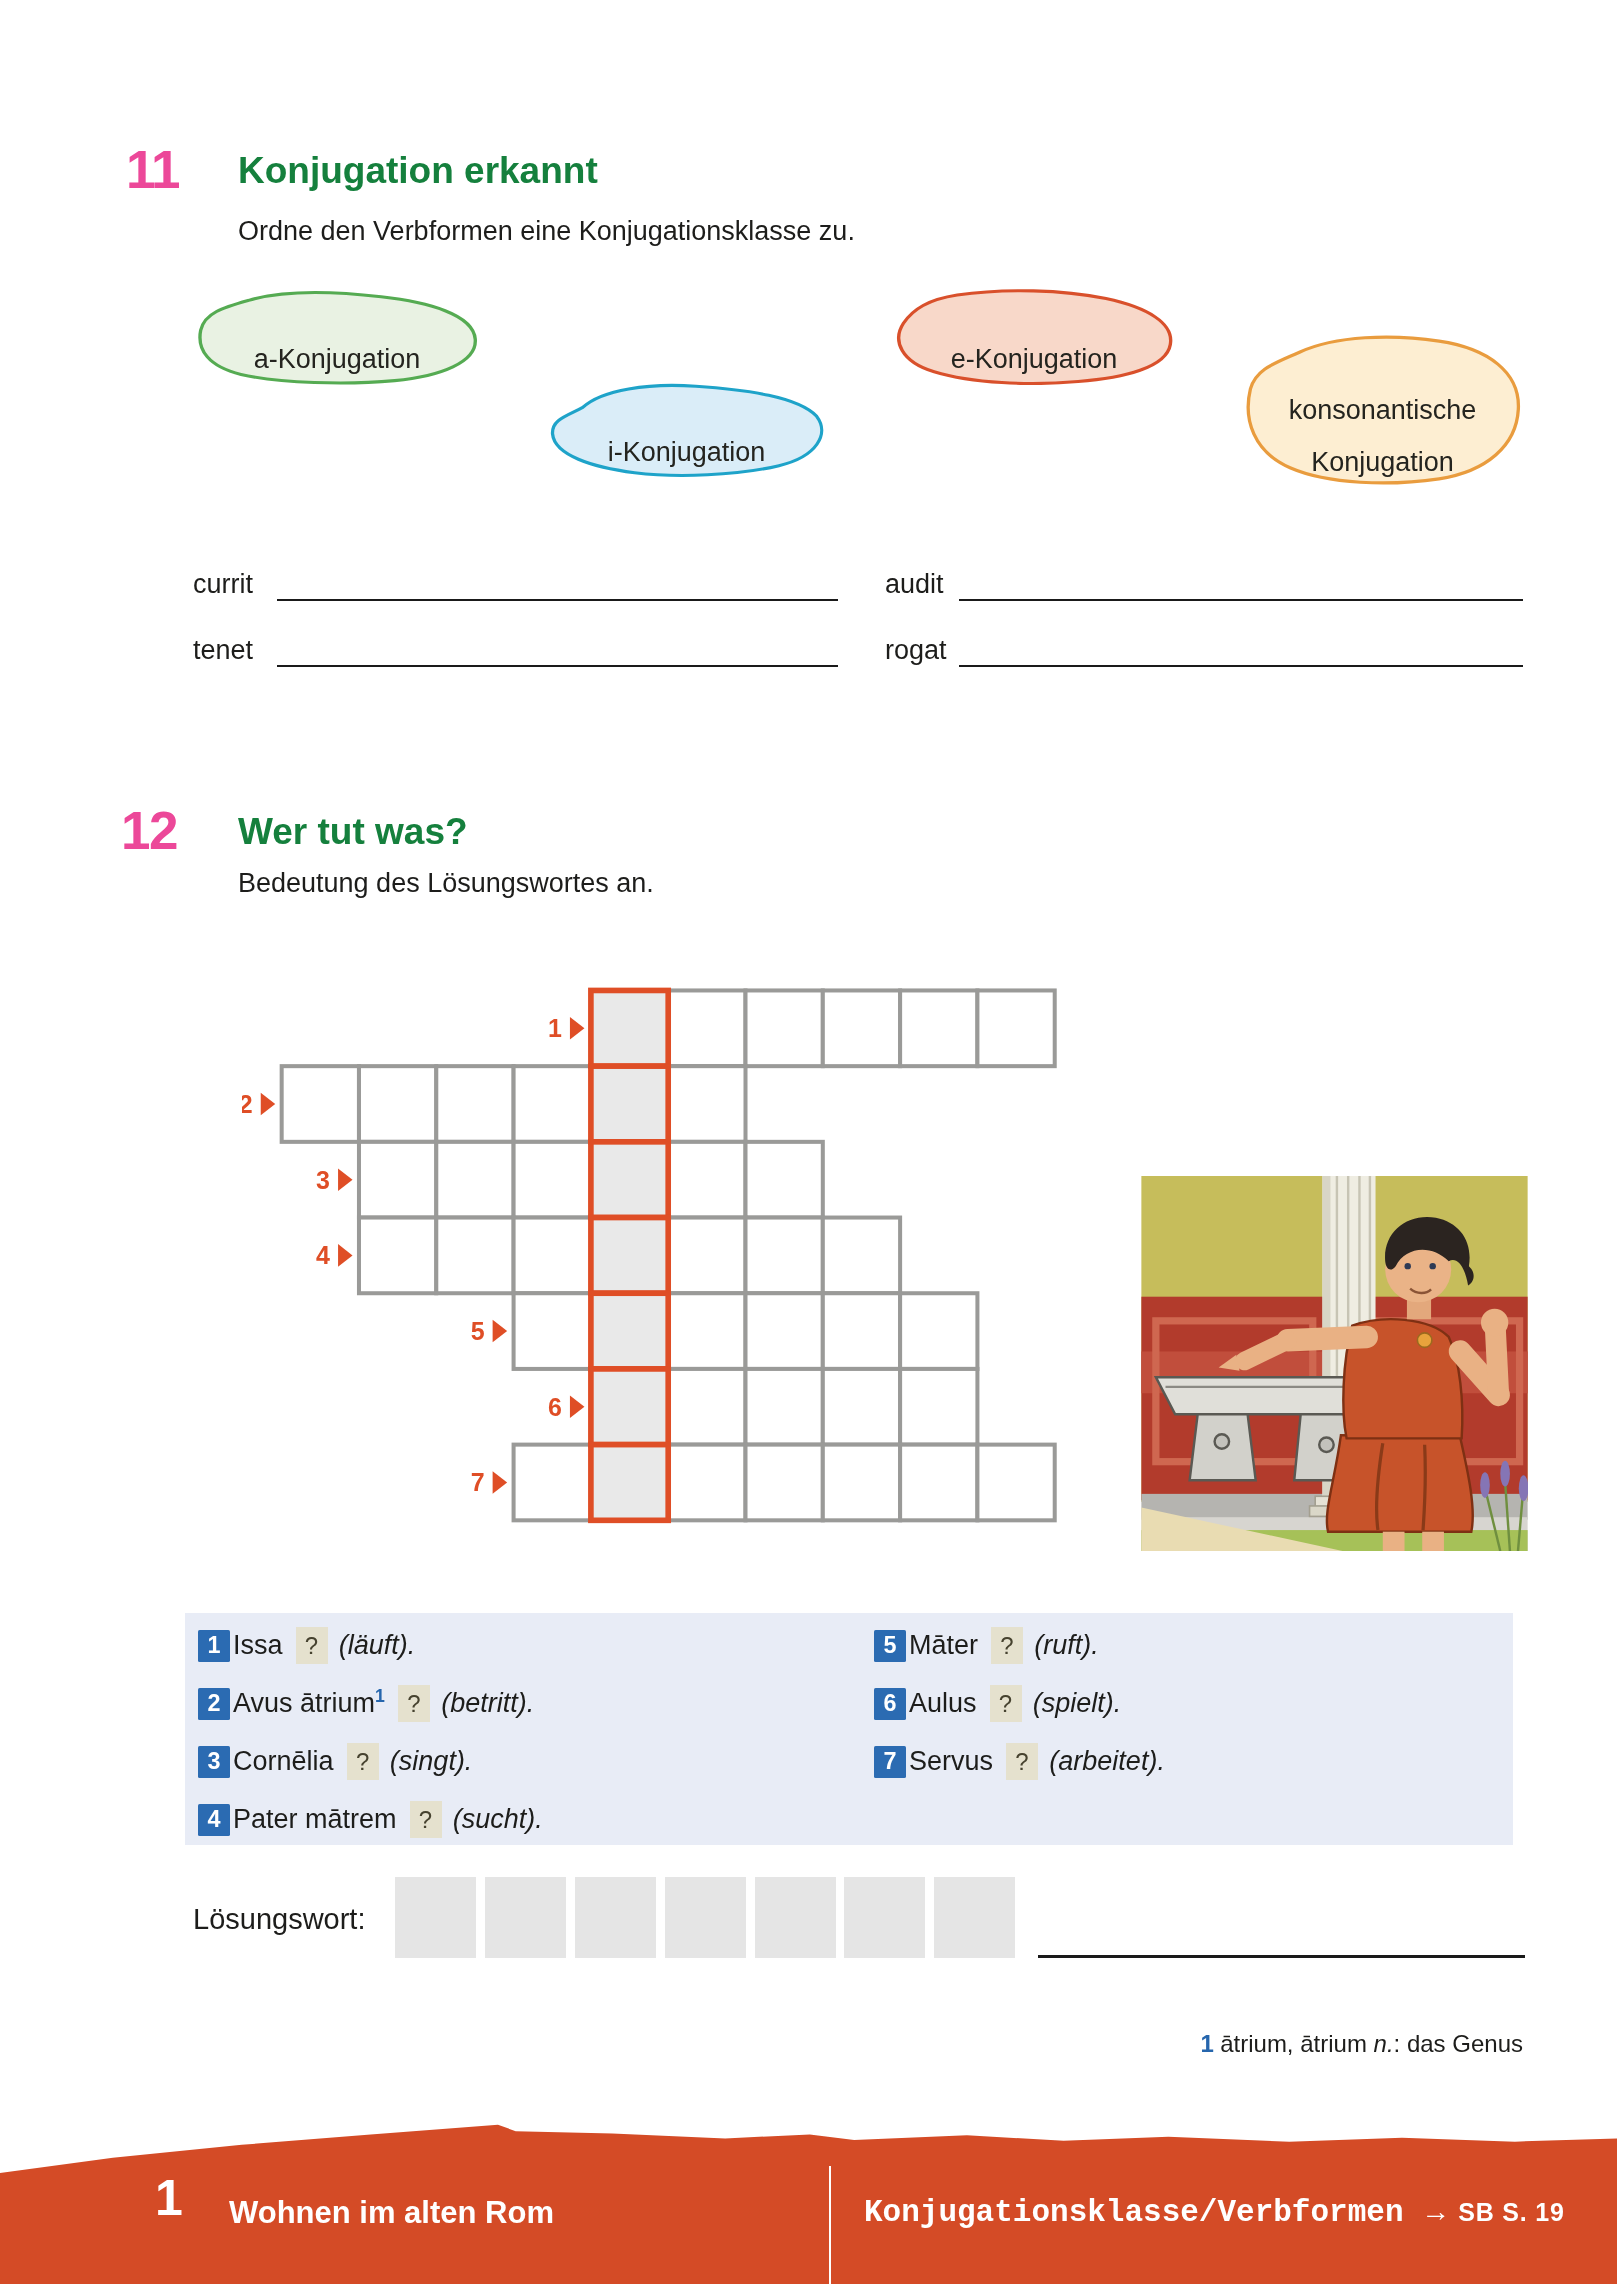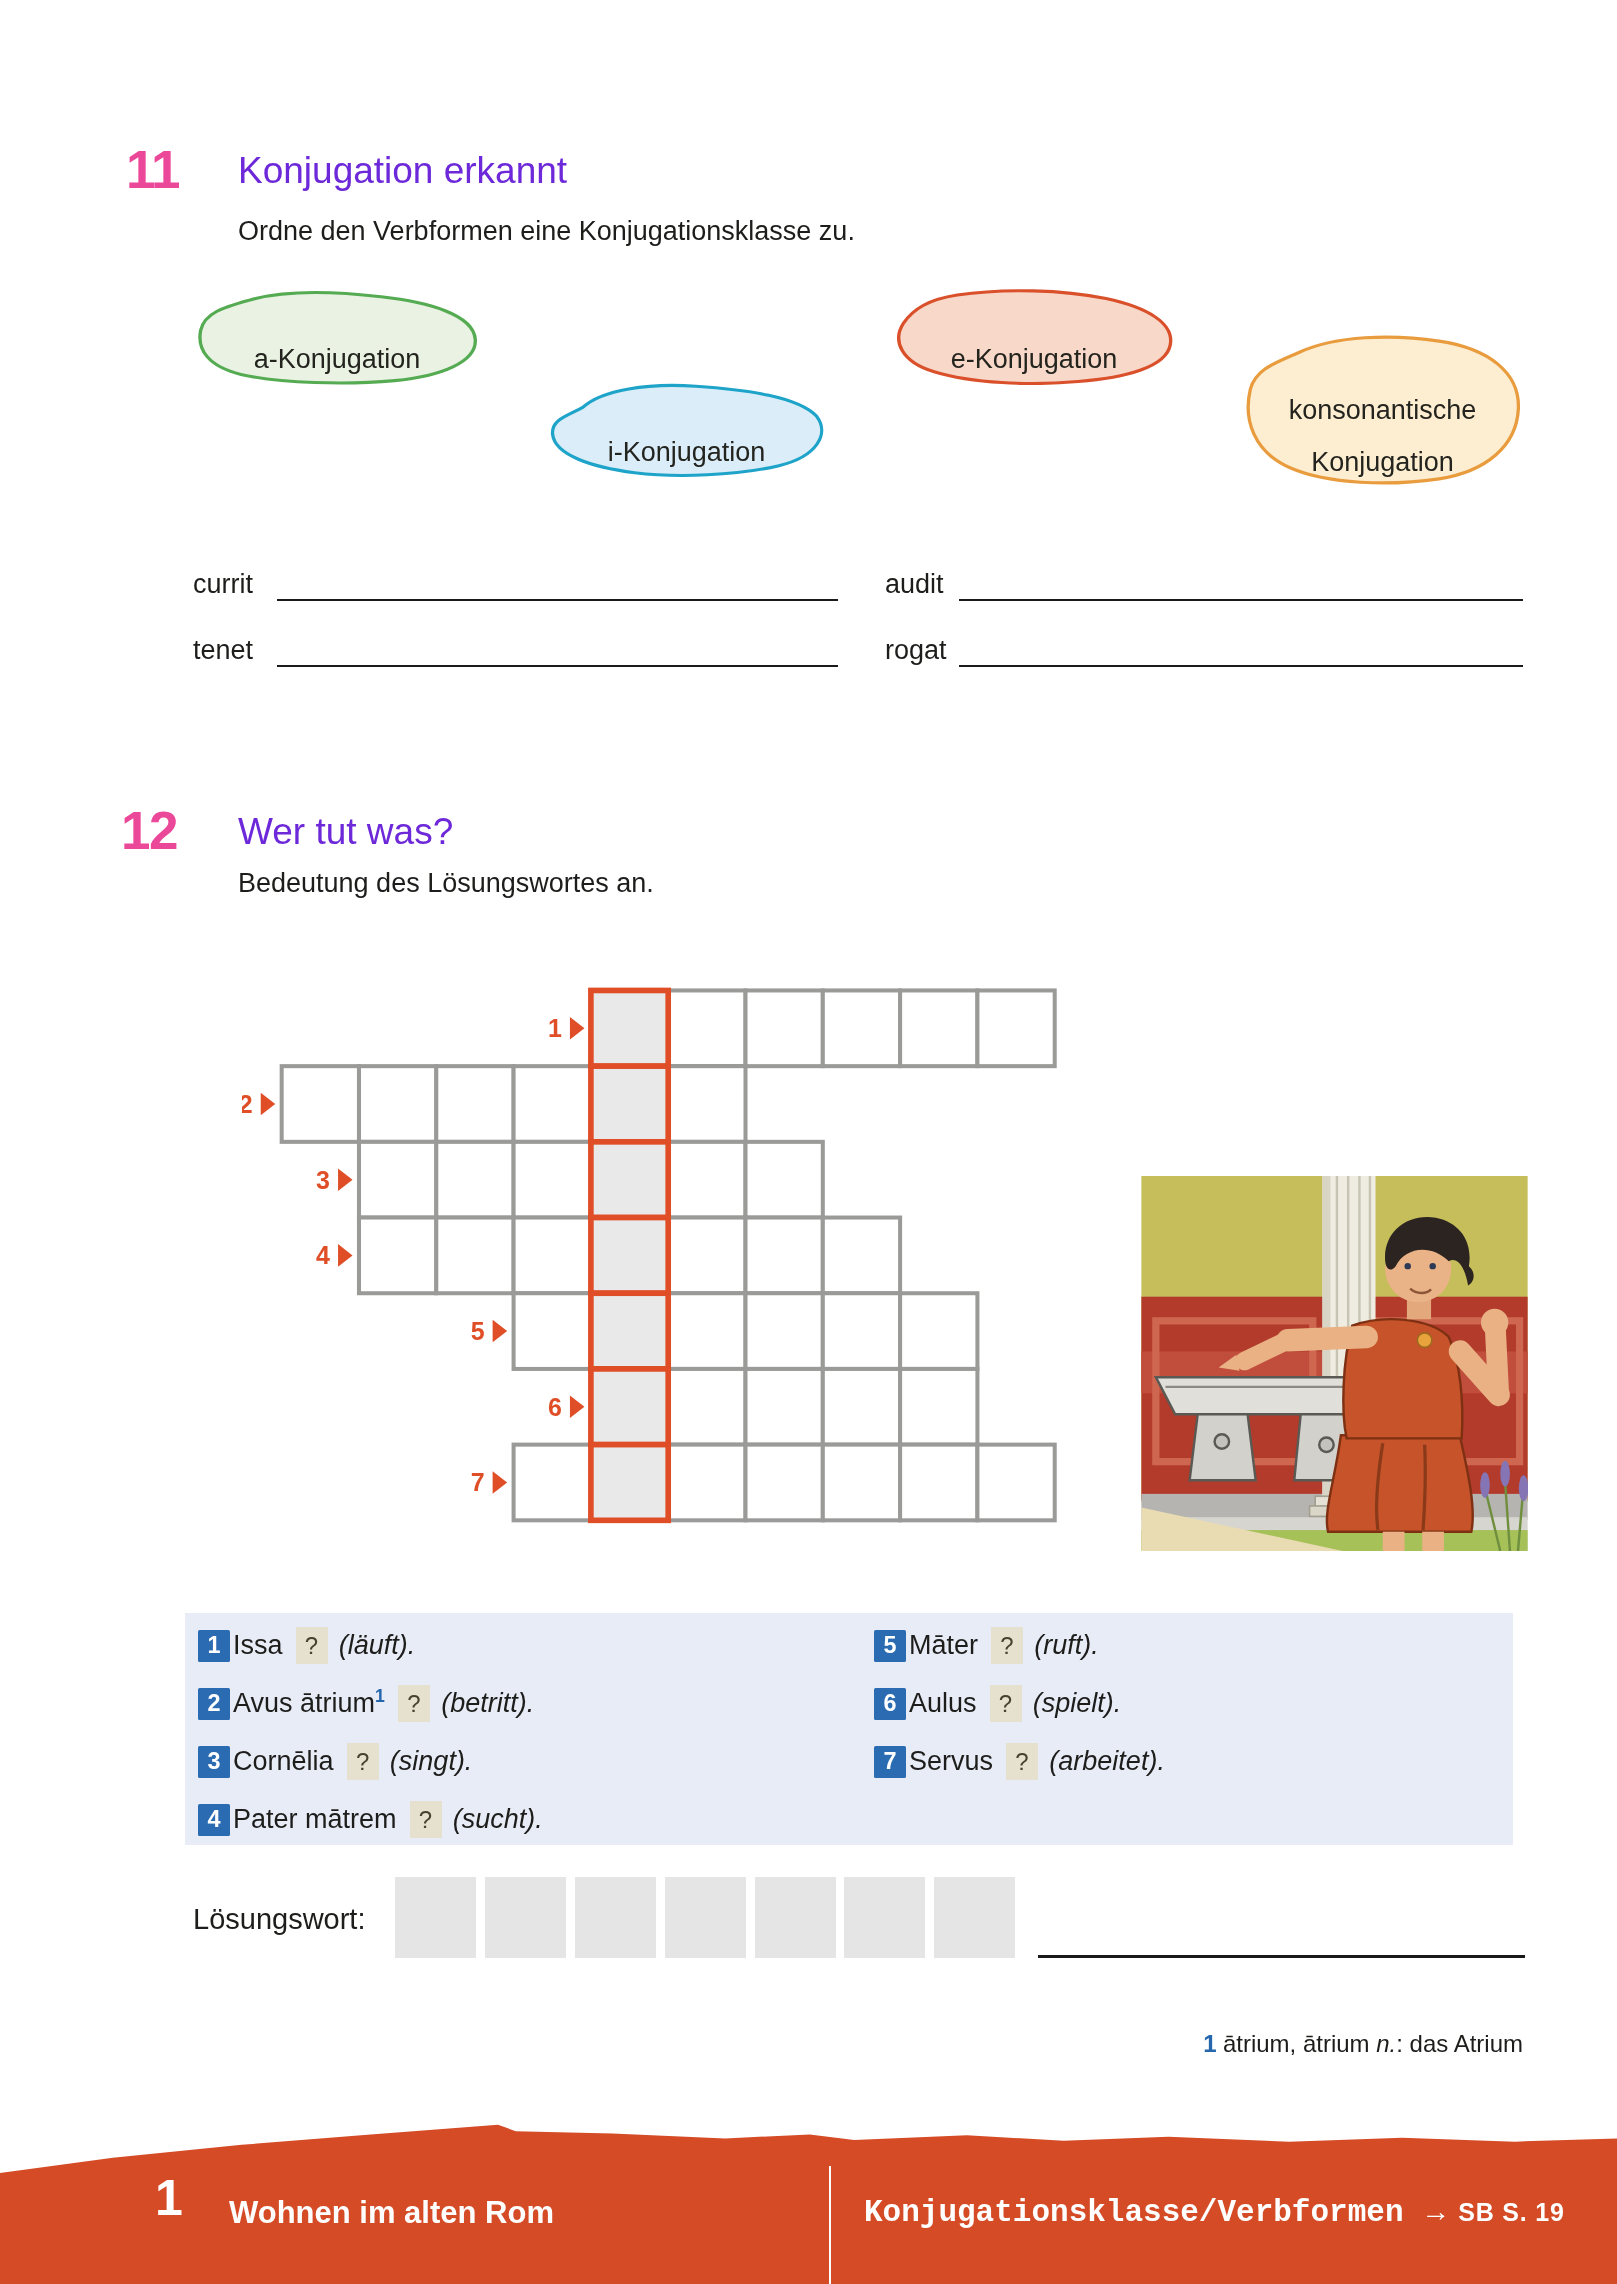--- a/index.html
+++ b/index.html
@@ -1,20 +1,20 @@
 <!DOCTYPE html>
 <html style="font-size:13px"><head>
 <meta charset="utf-8">
 <style>
   html,body{margin:0;padding:0;background:#ffffff;}
   #page{position:relative;width:1618px;height:2284px;background:#ffffff;overflow:hidden;
         font-family:"Liberation Sans",sans-serif;color:#1d1d1b;}
   .abs{position:absolute;}
   .ex-num{position:absolute;color:#ec4899;font-weight:bold;font-size:53px;line-height:53px;letter-spacing:-1.6px;}
-  .ex-title{position:absolute;color:#6d28d9;font-weight:normal;font-size:37px;line-height:40px;}
+  .ex-title{position:absolute;color:#15803d;font-weight:bold;font-size:37px;line-height:40px;}
   .instruction{position:absolute;font-size:27px;line-height:47px;color:#1d1d1b;}
   
   .blob{position:absolute;}
   .blob svg{position:absolute;left:0;top:0;width:100%;height:100%;}
   .blob .blob-label{position:absolute;left:0;top:0;width:100%;height:100%;
        display:flex;flex-direction:column;align-items:center;justify-content:flex-end;
        font-size:27px;line-height:52px;color:#24241f;}
   
   .verb-label{position:absolute;font-size:27px;color:#1d1d1b;}
   .write-line{position:absolute;height:2.4px;background:#1a1a1a;}
@@ -283,21 +283,21 @@
       <div class="sol-box"></div>
       <div class="sol-box"></div>
       <div class="sol-box"></div>
       <div class="sol-box"></div>
       <div class="sol-box"></div>
       <div class="sol-box"></div>
     </div>
   <div id="solution-line"></div>
 
   <div id="footnote">
-    <span class="fn-marker">1</span><span>ātrium, ātrium </span><i>n.</i><span>: das Atrium</span>
+    <span class="fn-marker">1</span><span>ātrium, ātrium </span><i>n.</i><span>: das Genus</span>
   </div>
 
   <svg id="footer-band" viewBox="0 0 2008 235" preserveAspectRatio="none">
     <polygon fill="#d44b26" points="0,97 140,78 300,62 460,49 618,37 640,45 760,48 900,54 1005,49 1060,56 1200,50 1320,57 1450,52 1600,58 1740,53 1880,58 2008,54 2008,235 0,235"></polygon>
   </svg>
   <div class="footer-text" id="footer-chapter-num">1</div>
   <div class="footer-text" id="footer-chapter-title">Wohnen im alten Rom</div>
   <div id="footer-divider"></div>
   <div class="footer-text" id="footer-right">
     <span id="footer-topic">Konjugationsklasse/Verbformen</span>

